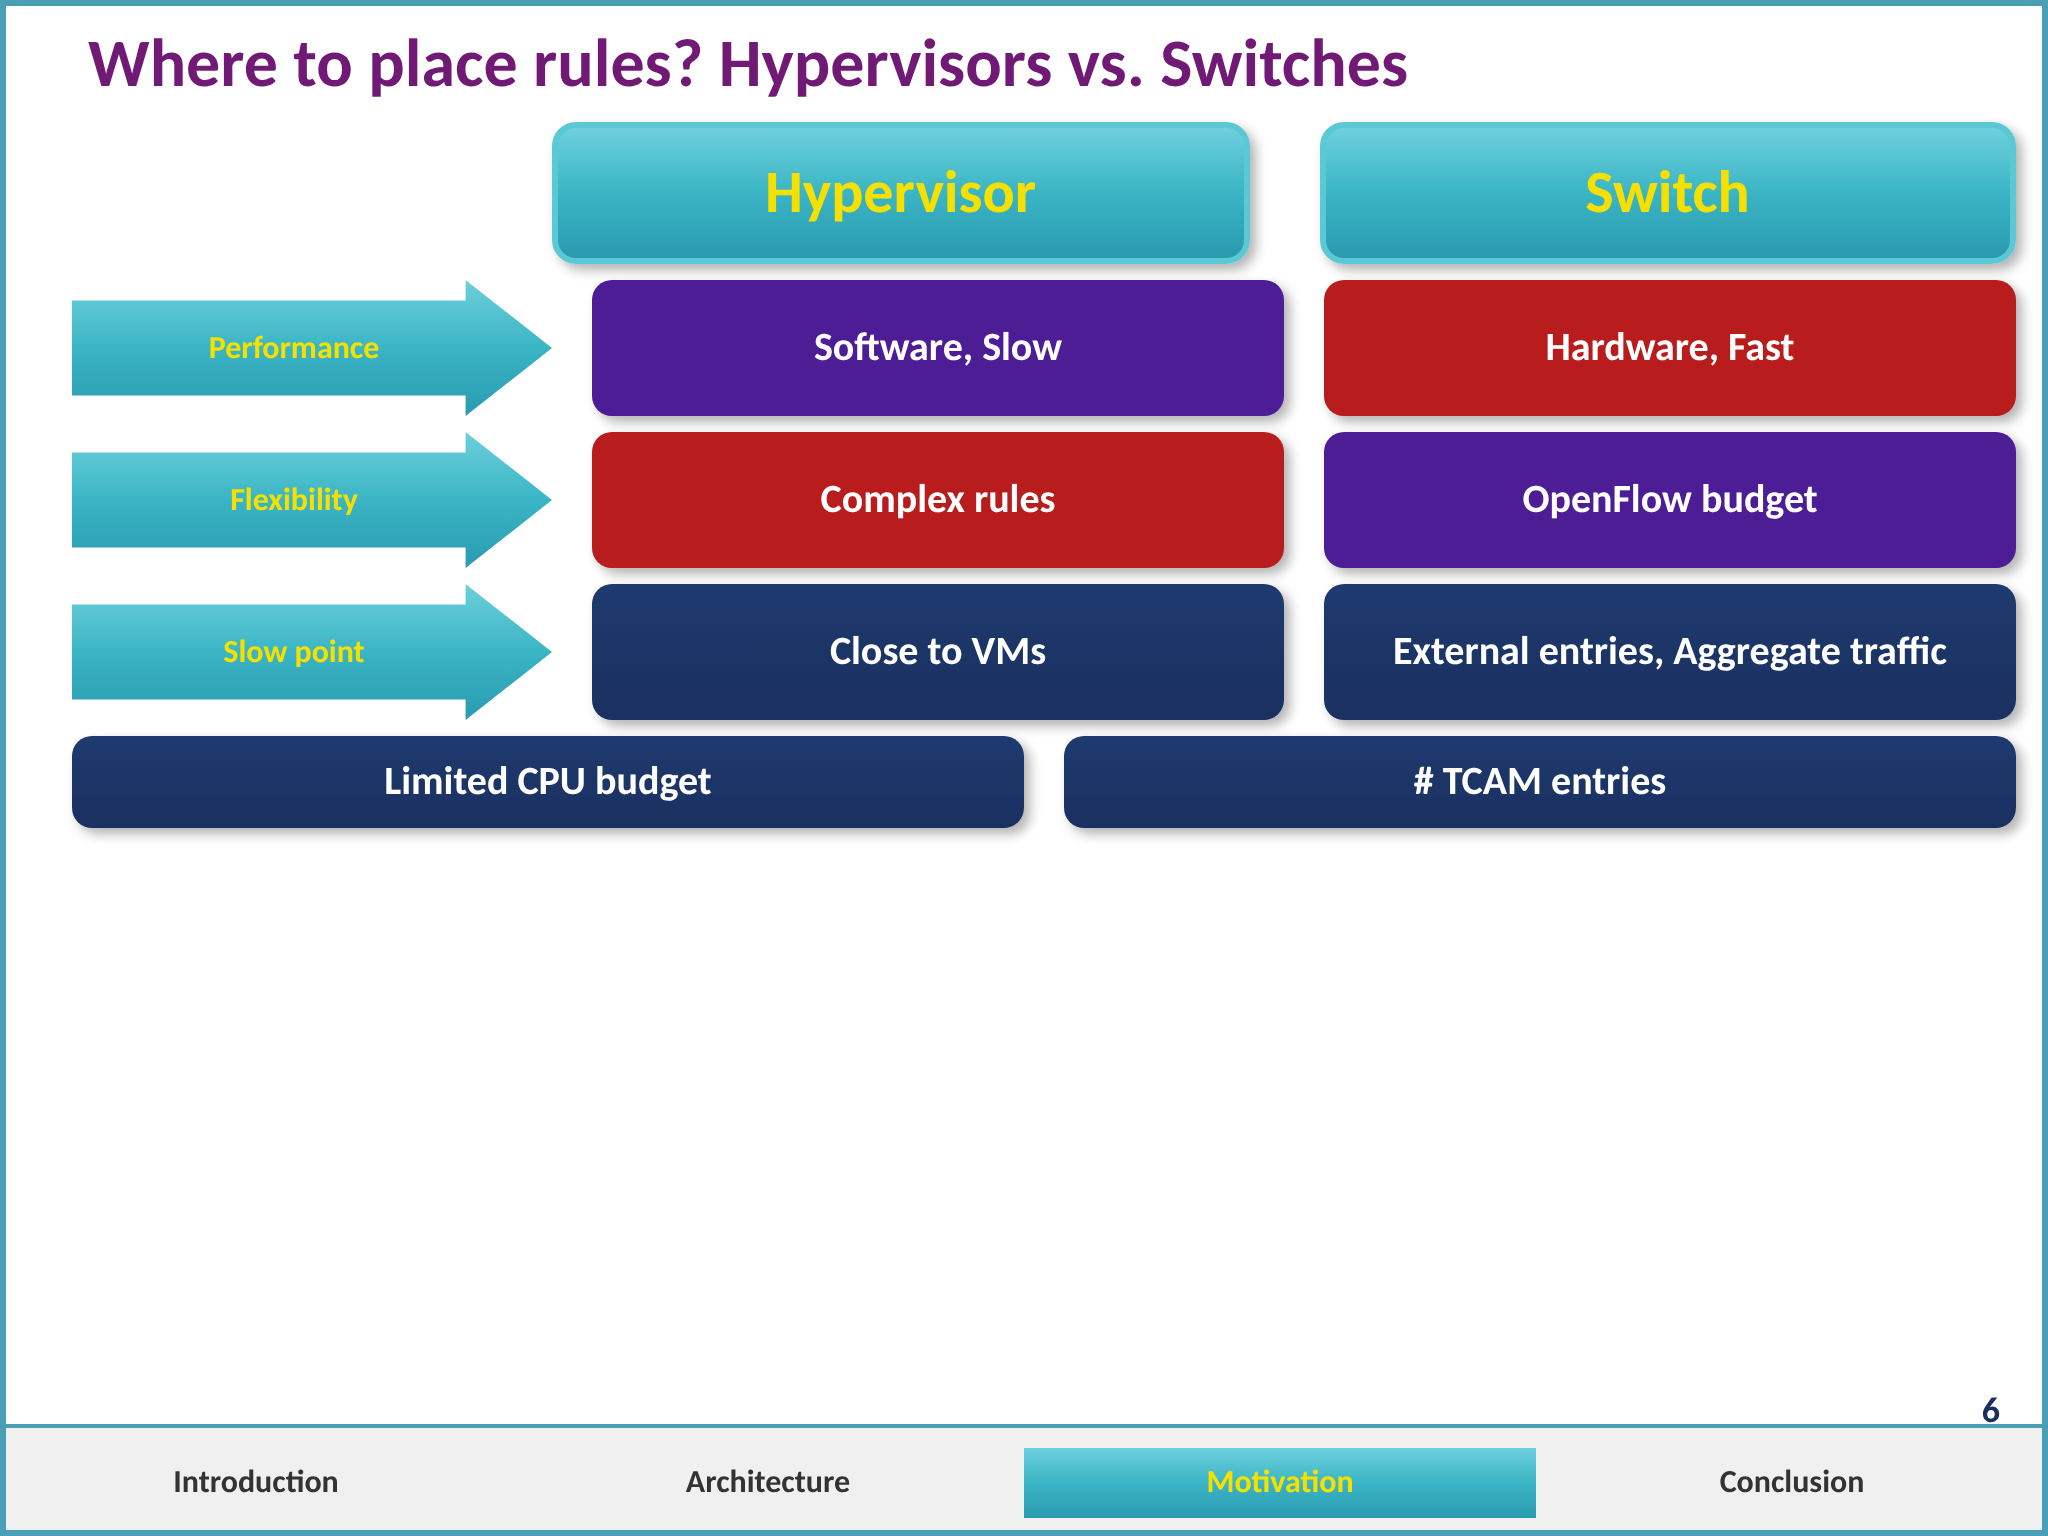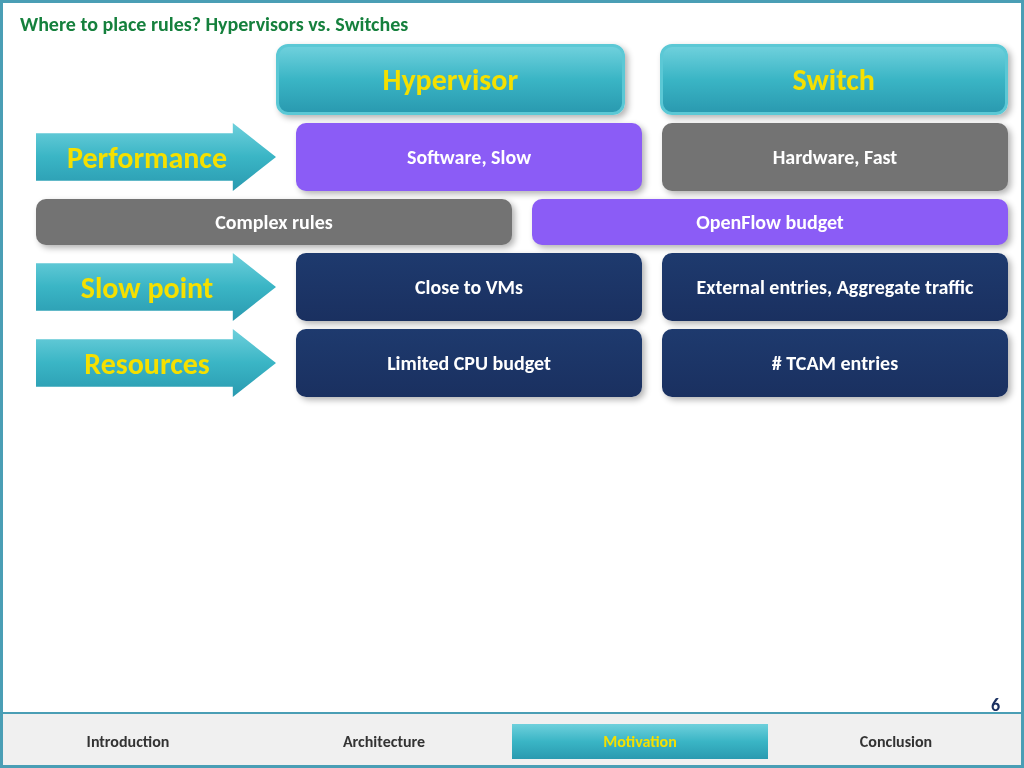--- a/index.html
+++ b/index.html
@@ -17,23 +17,24 @@
       position: absolute;
       top: 0; left: 0; right: 0; bottom: 0;
       border: 3px solid #4a9eb5;
       pointer-events: none;
       z-index: 100;
     }
 
     
     .slide-title {
       padding: 12px 20px 8px 20px;
-      font-size: 20px;
-      font-weight: bold;
-      color: #15803d;
+      font-size: 34px;
+      font-weight: bold;
+      color: #701a75;
+      margin-left: 24px;
     }
 
     
     .content-area {
       padding: 0 16px;
       display: flex;
       flex-direction: column;
       gap: 0;
     }
 
@@ -82,21 +83,21 @@
       align-items: center;
       justify-content: center;
       width: 240px;
       height: 68px;
       background: linear-gradient(180deg, #6ed0dc 0%, #3ab5c5 50%, #2a9ab0 100%);
       position: relative;
       clip-path: polygon(0% 15%, 82% 15%, 82% 0%, 100% 50%, 82% 100%, 82% 85%, 0% 85%);
     }
 
     .arrow-label {
-      font-size: 30px;
+      font-size: 16px;
       font-weight: bold;
       color: #f5e000;
       padding-right: 18px;
     }
 
     
     .value-cells {
       flex: 1;
       display: flex;
       gap: 20px;
@@ -111,22 +112,22 @@
       border-radius: 10px;
       padding: 10px 16px;
       text-align: center;
       font-size: 20px;
       font-weight: bold;
       color: #ffffff;
       box-shadow: 3px 3px 6px rgba(0,0,0,0.3);
       line-height: 1.3;
     }
 
-    .cell-red { background-color: #8b5cf6; }
-    .cell-green { background-color: #737373; }
+    .cell-red { background-color: #4c1d95; }
+    .cell-green { background-color: #b91c1c; }
     .cell-navy { background: linear-gradient(180deg, #1e3a6e 0%, #1a3060 100%); }
 
     
     .bottom-nav {
       position: absolute;
       bottom: 0;
       left: 0;
       right: 0;
       height: 56px;
       background: #f0f0f0;
@@ -182,44 +183,44 @@
         <span class="arrow-label">Performance</span>
       </div>
     </div>
     <div class="value-cells">
       <div class="value-cell cell-red">Software, Slow</div>
       <div class="value-cell cell-green">Hardware, Fast</div>
     </div>
   </div>
 
   <div class="data-row">
+    <div class="arrow-cell">
+      <div class="arrow-shape">
+        <span class="arrow-label">Flexibility</span>
+      </div>
+    </div>
     <div class="value-cells">
       <div class="value-cell cell-green">Complex rules</div>
       <div class="value-cell cell-red">OpenFlow budget</div>
     </div>
   </div>
 
   <div class="data-row">
     <div class="arrow-cell">
       <div class="arrow-shape">
         <span class="arrow-label">Slow point</span>
       </div>
     </div>
     <div class="value-cells">
       <div class="value-cell cell-navy">Close to VMs</div>
       <div class="value-cell cell-navy">External entries, Aggregate traffic</div>
     </div>
   </div>
 
   <div class="data-row">
-    <div class="arrow-cell">
-      <div class="arrow-shape">
-        <span class="arrow-label">Resources</span>
-      </div>
-    </div>
     <div class="value-cells">
       <div class="value-cell cell-navy">Limited CPU budget</div>
       <div class="value-cell cell-navy"># TCAM entries</div>
     </div>
   </div>
 
 </div>
 
 <div class="slide-number">6</div>
 

